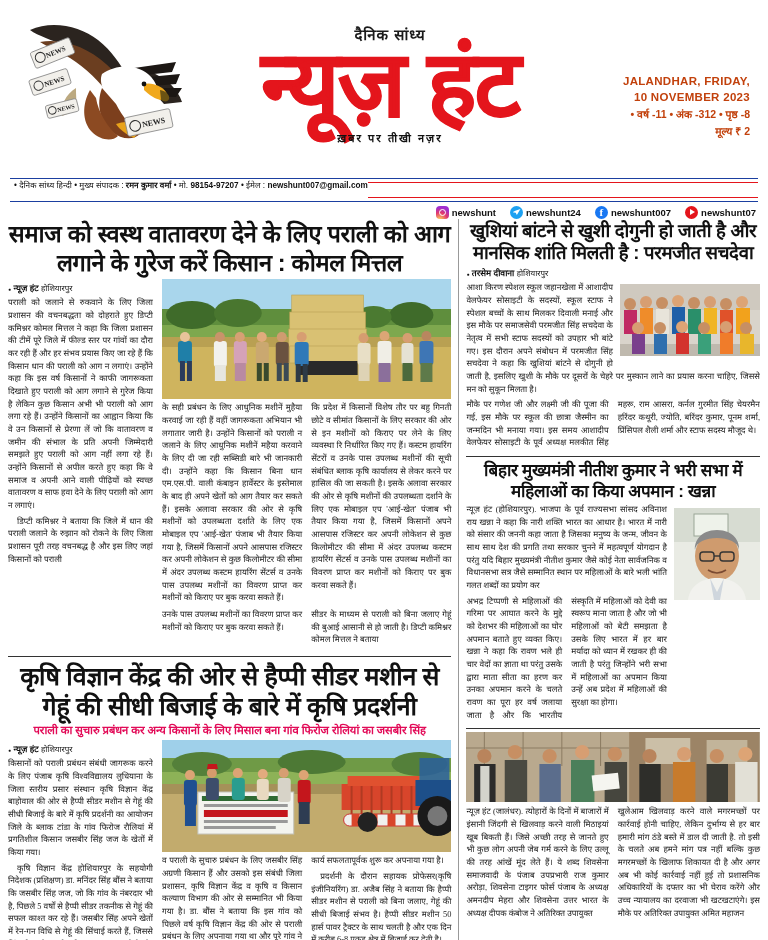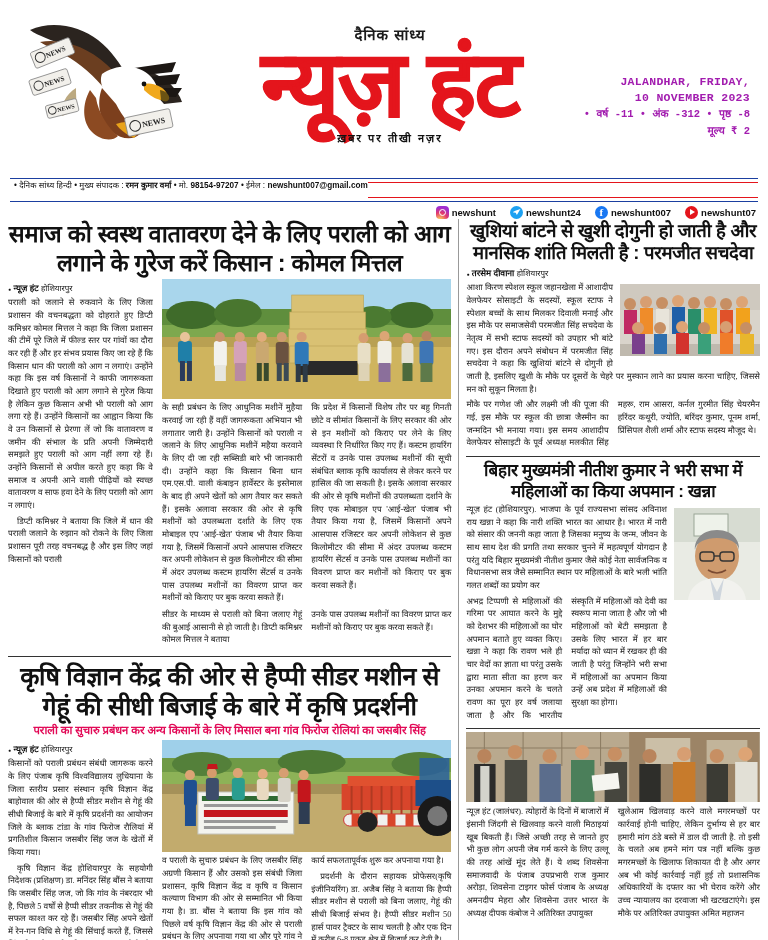--- a/index.html
+++ b/index.html
@@ -31,22 +31,22 @@
     margin:0;
     -webkit-text-stroke:1px #e4151c;
   }
   .mast-tag{
     font-family:"Liberation Sans","DejaVu Sans",sans-serif;
     font-weight:700;font-size:11px;color:#111;letter-spacing:2px;
     margin-top:2px;
   }
   .mast-right{
     position:absolute;right:10px;top:74px;width:180px;text-align:right;
-    font-family:Liberation Mono, monospace;
-    color:#a21caf;
+    font-family:Liberation Sans, sans-serif;
+    color:#c2410c;
   }
   .mast-right .city{font-weight:700;font-size:11.5px;line-height:1.35;letter-spacing:0.3px;}
   .mast-right .meta{font-weight:700;font-size:10.5px;line-height:1.45;margin-top:2px;}
 
   
   .strip{
     position:relative;height:22px;margin:0 2px;
     border-top:1.6px solid #1b3fa0;border-bottom:1.6px solid #1b3fa0;
     display:flex;align-items:flex-start;
   }
@@ -313,24 +313,24 @@
               <div>
                   <p class="bt noind">कि प्रदेश में किसानों विशेष तौर पर बहु गिनती छोटे व सीमांत किसानों के लिए सरकार की ओर से इन मशीनों को किराए पर लेने के लिए व्यवस्था रि निर्धारित किए गए हैं। कस्टम हायरिंग सेंटरों व उनके पास उपलब्ध मशीनों की सूची संबंधित ब्लाक कृषि कार्यालय से लेकर करने पर हासिल की जा सकती है। इसके अलावा सरकार की ओर से कृषि मशीनों की उपलब्धता दर्शाने के लिए एक मोबाइल एप 'आई-खेत' पंजाब भी तैयार किया गया है, जिसमें किसानों अपने आसपास रजिस्टर कर अपनी लोकेशन से कुछ किलोमीटर की सीमा में अंदर उपलब्ध कस्टम हायरिंग सेंटर्स व उनके पास उपलब्ध मशीनों का विवरण प्राप्त कर मशीनों को किराए पर बुक करवा सकते हैं।</p>
                 </div>
             </div>
           </div>
         </div>
 
         <div class="flowgrid" style="margin-top:1px;">
           <div style="flex:0 0 145px;"></div>
           <div style="flex:1;">
+              <p class="bt noind">उनके पास उपलब्ध मशीनों का विवरण प्राप्त कर मशीनों को किराए पर बुक करवा सकते हैं।</p>
+            </div>
+          <div style="flex:1;">
               <p class="bt noind">सीडर के माध्यम से पराली को बिना जलाए गेहूं की बुआई आसानी से हो जाती है। डिप्टी कमिश्नर कोमल मित्तल ने बताया</p>
-            </div>
-          <div style="flex:1;">
-              <p class="bt noind">उनके पास उपलब्ध मशीनों का विवरण प्राप्त कर मशीनों को किराए पर बुक करवा सकते हैं।</p>
             </div>
         </div>
       </div>
 
       <hr class="rule">
 
       <div>
         <h1 class="hl big">कृषि विज्ञान केंद्र की ओर से हैप्पी सीडर मशीन से गेहूं की सीधी बिजाई के बारे में कृषि प्रदर्शनी</h1>
         <div class="subhl">पराली का सुचारु प्रबंधन कर अन्य किसानों के लिए मिसाल बना गांव फिरोज रोलियां का जसबीर सिंह</div>
 

